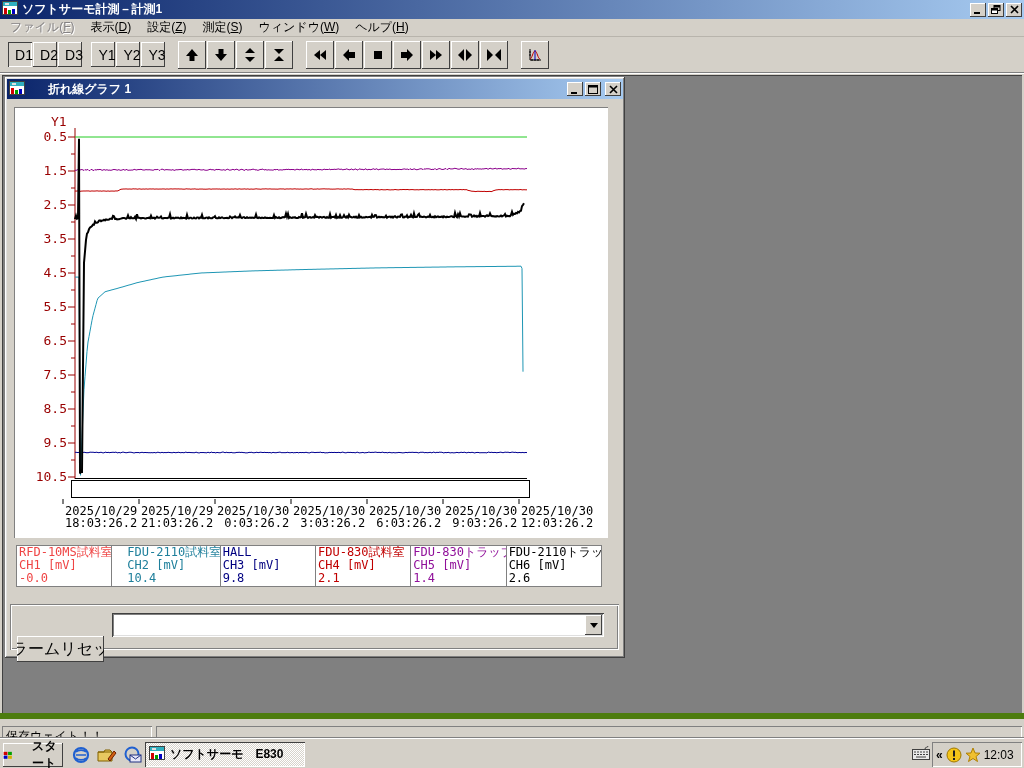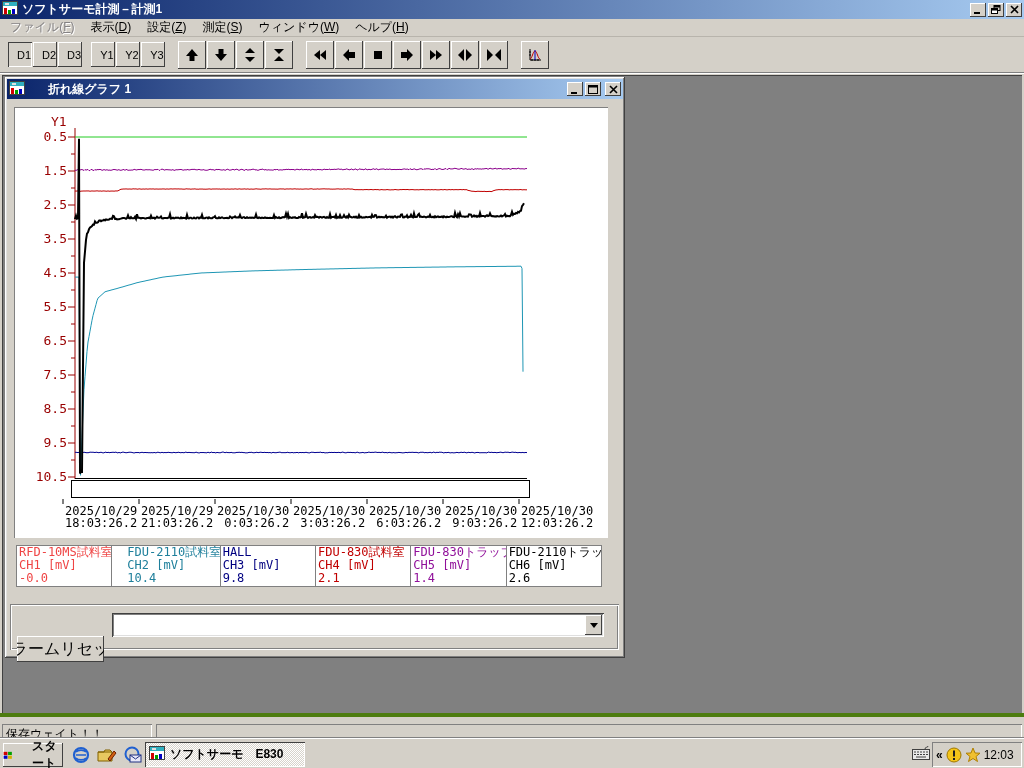--- a/index.html
+++ b/index.html
@@ -30,21 +30,21 @@
   #menubar{left:0;top:19px;width:1024px;height:18px;background:#d4d0c8;display:flex;align-items:center;
     padding-left:2px;border-bottom:1px solid #b8b4ac;}
   .menu-item{padding:2px 8px;white-space:nowrap;}
   .menu-item.disabled{color:#848284;text-shadow:1px 1px 0 #fff;}
   .menu-item u{text-decoration:underline;}
 
   
   #toolbar{left:0;top:37px;width:1024px;height:36px;background:#d4d0c8;display:flex;align-items:center;
     padding-left:8px;border-bottom:1px solid #808080;box-shadow:0 1px 0 #fff;}
   .tbtn{width:24px;height:25px;background:#d4d0c8;display:flex;align-items:center;justify-content:center;
-    font-size:11px;margin-right:1px;font-family:"Liberation Sans",sans-serif;padding-left:8px;}
+    font-size:14px;margin-right:1px;font-family:"Liberation Sans",sans-serif;padding-left:8px;}
   .ibtn{width:28px;height:28px;background:#d4d0c8;display:flex;align-items:center;justify-content:center;margin-right:1px;}
   .tgap{width:8px;}
   .tgap2{width:12px;}
 
   
   #mdi{left:2px;top:75px;width:1020px;height:638px;background:#808080;
        box-shadow:inset 1px 1px 0 #404040;}
 
   
   #graph-win{left:3px;top:2px;width:620px;height:581px;background:#d4d0c8;}
@@ -63,21 +63,21 @@
 
   #alarm-panel{left:5px;top:527px;width:609px;height:46px;
     box-shadow:inset 1px 1px 0 #808080, inset -1px -1px 0 #fff, inset 2px 2px 0 #fff, inset -2px -2px 0 #808080;}
   #alarm-reset{left:12px;top:559px;width:87px;height:26px;background:#d4d0c8;
     display:flex;align-items:center;justify-content:center;font-size:16px;white-space:nowrap;overflow:hidden;}
   #alarm-combo{left:107px;top:536px;width:492px;height:24px;background:#fff;}
   #alarm-combo .drop{position:absolute;right:2px;top:2px;width:17px;height:20px;background:#d4d0c8;
     display:flex;align-items:center;justify-content:center;font-size:8px;}
 
   
-  #statusbar{left:0;top:713px;width:1024px;height:20px;background:#d4d0c8;border-top:4px solid #4d7c0f;padding-left:8px;}
+  #statusbar{left:0;top:713px;width:1024px;height:20px;background:#d4d0c8;border-top:6px solid #4d7c0f;padding-left:8px;}
   .status-panel{position:absolute;top:7px;height:18px;background:#d4d0c8;padding:2px 4px;font-size:12px;white-space:nowrap;}
 
   
   #taskbar{left:0;top:738px;width:1024px;height:30px;background:#d4d0c8;border-top:1px solid #fff;
     box-shadow:0 -1px 0 #808080;}
   #start-btn{left:3px;top:4px;width:60px;height:24px;background:#d4d0c8;display:flex;align-items:center;
     justify-content:center;font-weight:bold;font-size:12px;gap:19px;}
   .ql-icon{position:absolute;top:6px;width:22px;height:20px;display:flex;align-items:center;justify-content:center;}
   #task-btn{left:145px;top:3px;width:160px;height:25px;display:flex;align-items:center;gap:5px;padding:0 4px;
     font-weight:bold;font-size:12px;white-space:nowrap;overflow:hidden;

